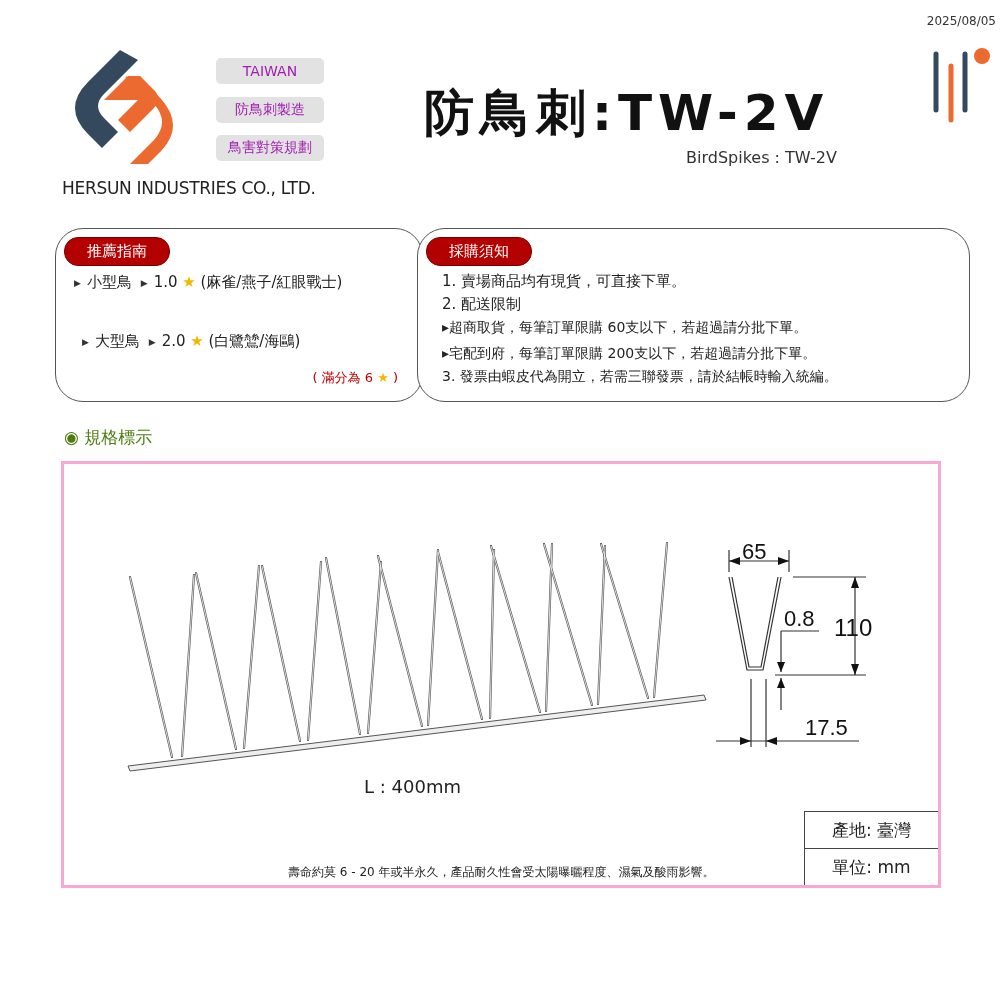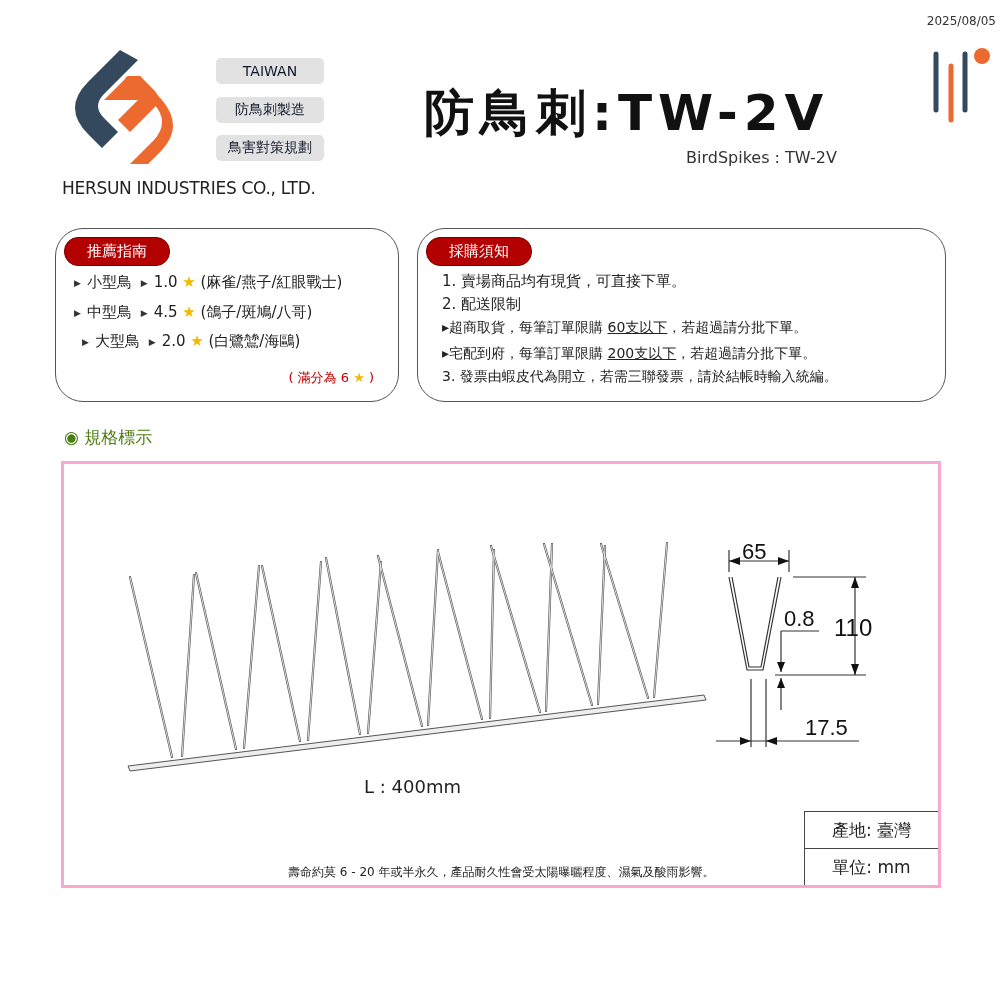--- a/index.html
+++ b/index.html
@@ -8,45 +8,45 @@
       background: #ffffff; color: #1a1a1a;
       font-family: "DejaVu Sans", "Liberation Sans", sans-serif;
     }
     .abs { position: absolute; }
 
     .date { right: 4px; top: 14px; font-size: 12px; color: #333; }
 
     .logo { left: 58px; top: 46px; width: 120px; height: 120px; }
     .pill {
       position: absolute; left: 216px; width: 108px; height: 26px;
-      background: #e2e2e2; border-radius: 5px; font-size: 14px; color: #0f172a;
+      background: #e2e2e2; border-radius: 5px; font-size: 14px; color: #a21caf;
       display: flex; align-items: center; justify-content: center;
     }
     .company { left: 62px; top: 178px; font-size: 17px; color: #222; letter-spacing: -0.3px; }
 
     .title { left: 424px; top: 80px; font-size: 50px; font-weight: bold; letter-spacing: 6px; color: #111; }
     .subtitle { left: 686px; top: 148px; font-size: 16px; color: #333; }
 
     .deco { right: 6px; top: 44px; width: 70px; height: 80px; }
 
     .box {
-      position: absolute; border: 1px solid #555; border-radius: 28px; background: #fff;
+      position: absolute; border: 1px solid #555; border-radius: 28px; background: #fff; padding-left: 24px;
     }
     .red-pill {
       position: absolute; left: 8px; top: 8px; height: 27px; padding: 0 22px;
       background: #b30000; color: #fff; border-radius: 14px; font-size: 15px;
       display: flex; align-items: center; border: 1px solid #7a0000;
     }
     .rec-row { position: absolute; left: 18px; font-size: 15px; color: #222; white-space: nowrap; }
     .tri { font-size: 9px; vertical-align: middle; color: #333; margin-right: 6px; }
     .star { color: #f5b800; }
     .note { position: absolute; right: 24px; top: 140px; font-size: 13px; color: #c00000; }
 
     .purchase-line { position: absolute; left: 24px; font-size: 15px; color: #222; white-space: nowrap; }
-    .u { text-decoration: underline; }
+    .u { }
 
     .section { left: 64px; top: 426px; font-size: 17px; color: #4d7c0f; }
 
     .spec-frame { left: 61px; top: 461px; width: 874px; height: 421px; border: 3px solid #f9a8d4; }
     .drawing { position: absolute; left: 0; top: 0; }
     .len-label { position: absolute; left: 300px; top: 312px; font-size: 18px; color: #222; }
     .footnote { position: absolute; left: 224px; top: 400px; font-size: 12px; color: #222; white-space: nowrap; }
     .info-table { position: absolute; left: 740px; top: 347px; width: 133px; border-left: 1px solid #444; border-top: 1px solid #444; }
     .info-cell { height: 36px; display: flex; align-items: center; justify-content: center; font-size: 17px; color: #222; }
     .info-cell + .info-cell { border-top: 1px solid #444; }
@@ -77,26 +77,20 @@
   <circle cx="58" cy="12" r="8" fill="#ec6a2f"></circle>
 </svg>
 
 <div class="box" style="left:55px; top:228px; width:342px; height:172px;">
   <div class="red-pill">推薦指南</div>
   <div class="rec-row" style="top:44px;">
     <span class="tri">▶</span><span>小型鳥</span>
     <span class="tri" style="margin-left:4px;">▶</span><span>1.0</span>
     <span class="star">★</span>
     <span>(麻雀/燕子/紅眼戰士)</span>
-  </div>
-  <div class="rec-row" style="top:74px;">
-    <span class="tri">▶</span><span>中型鳥</span>
-    <span class="tri" style="margin-left:4px;">▶</span><span>4.5</span>
-    <span class="star">★</span>
-    <span>(鴿子/斑鳩/八哥)</span>
   </div>
   <div class="rec-row" style="top:103px;margin-left:8px;">
     <span class="tri">▶</span><span>大型鳥</span>
     <span class="tri" style="margin-left:4px;">▶</span><span>2.0</span>
     <span class="star">★</span>
     <span>(白鷺鷥/海鷗)</span>
   </div>
   <div class="note">
     <span>( 滿分為 6 </span><span class="star">★</span><span> )</span>
   </div>

